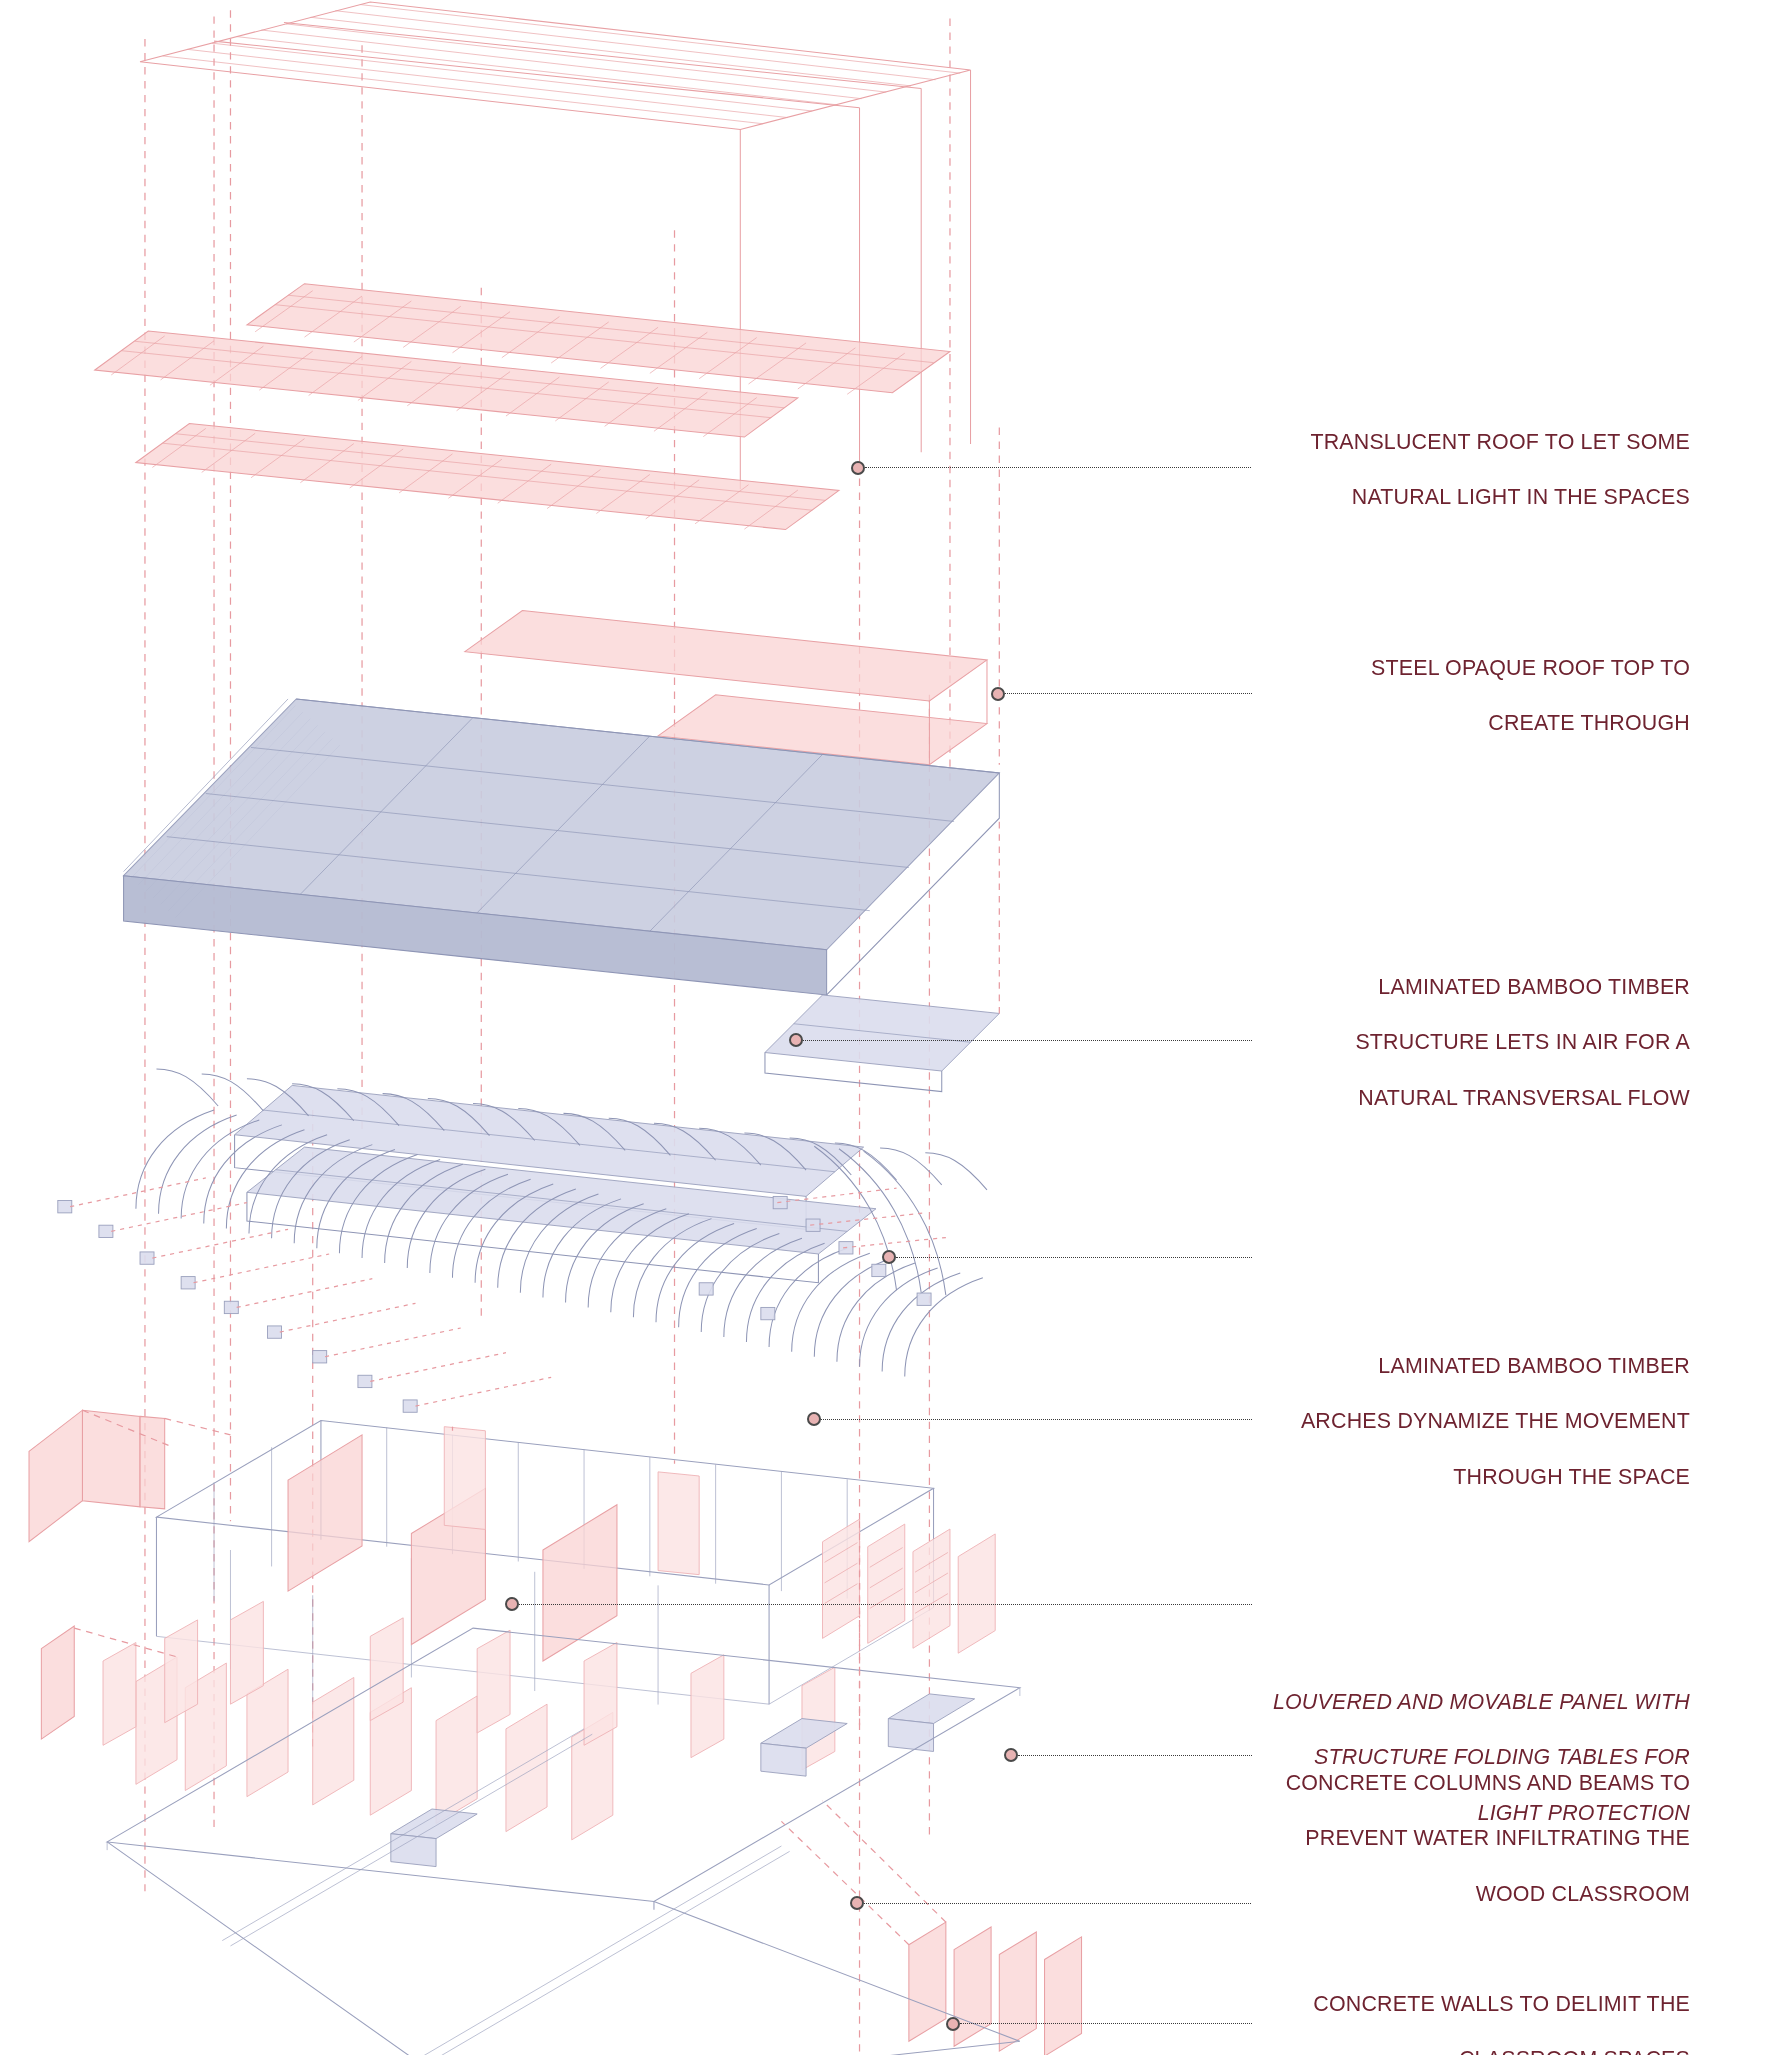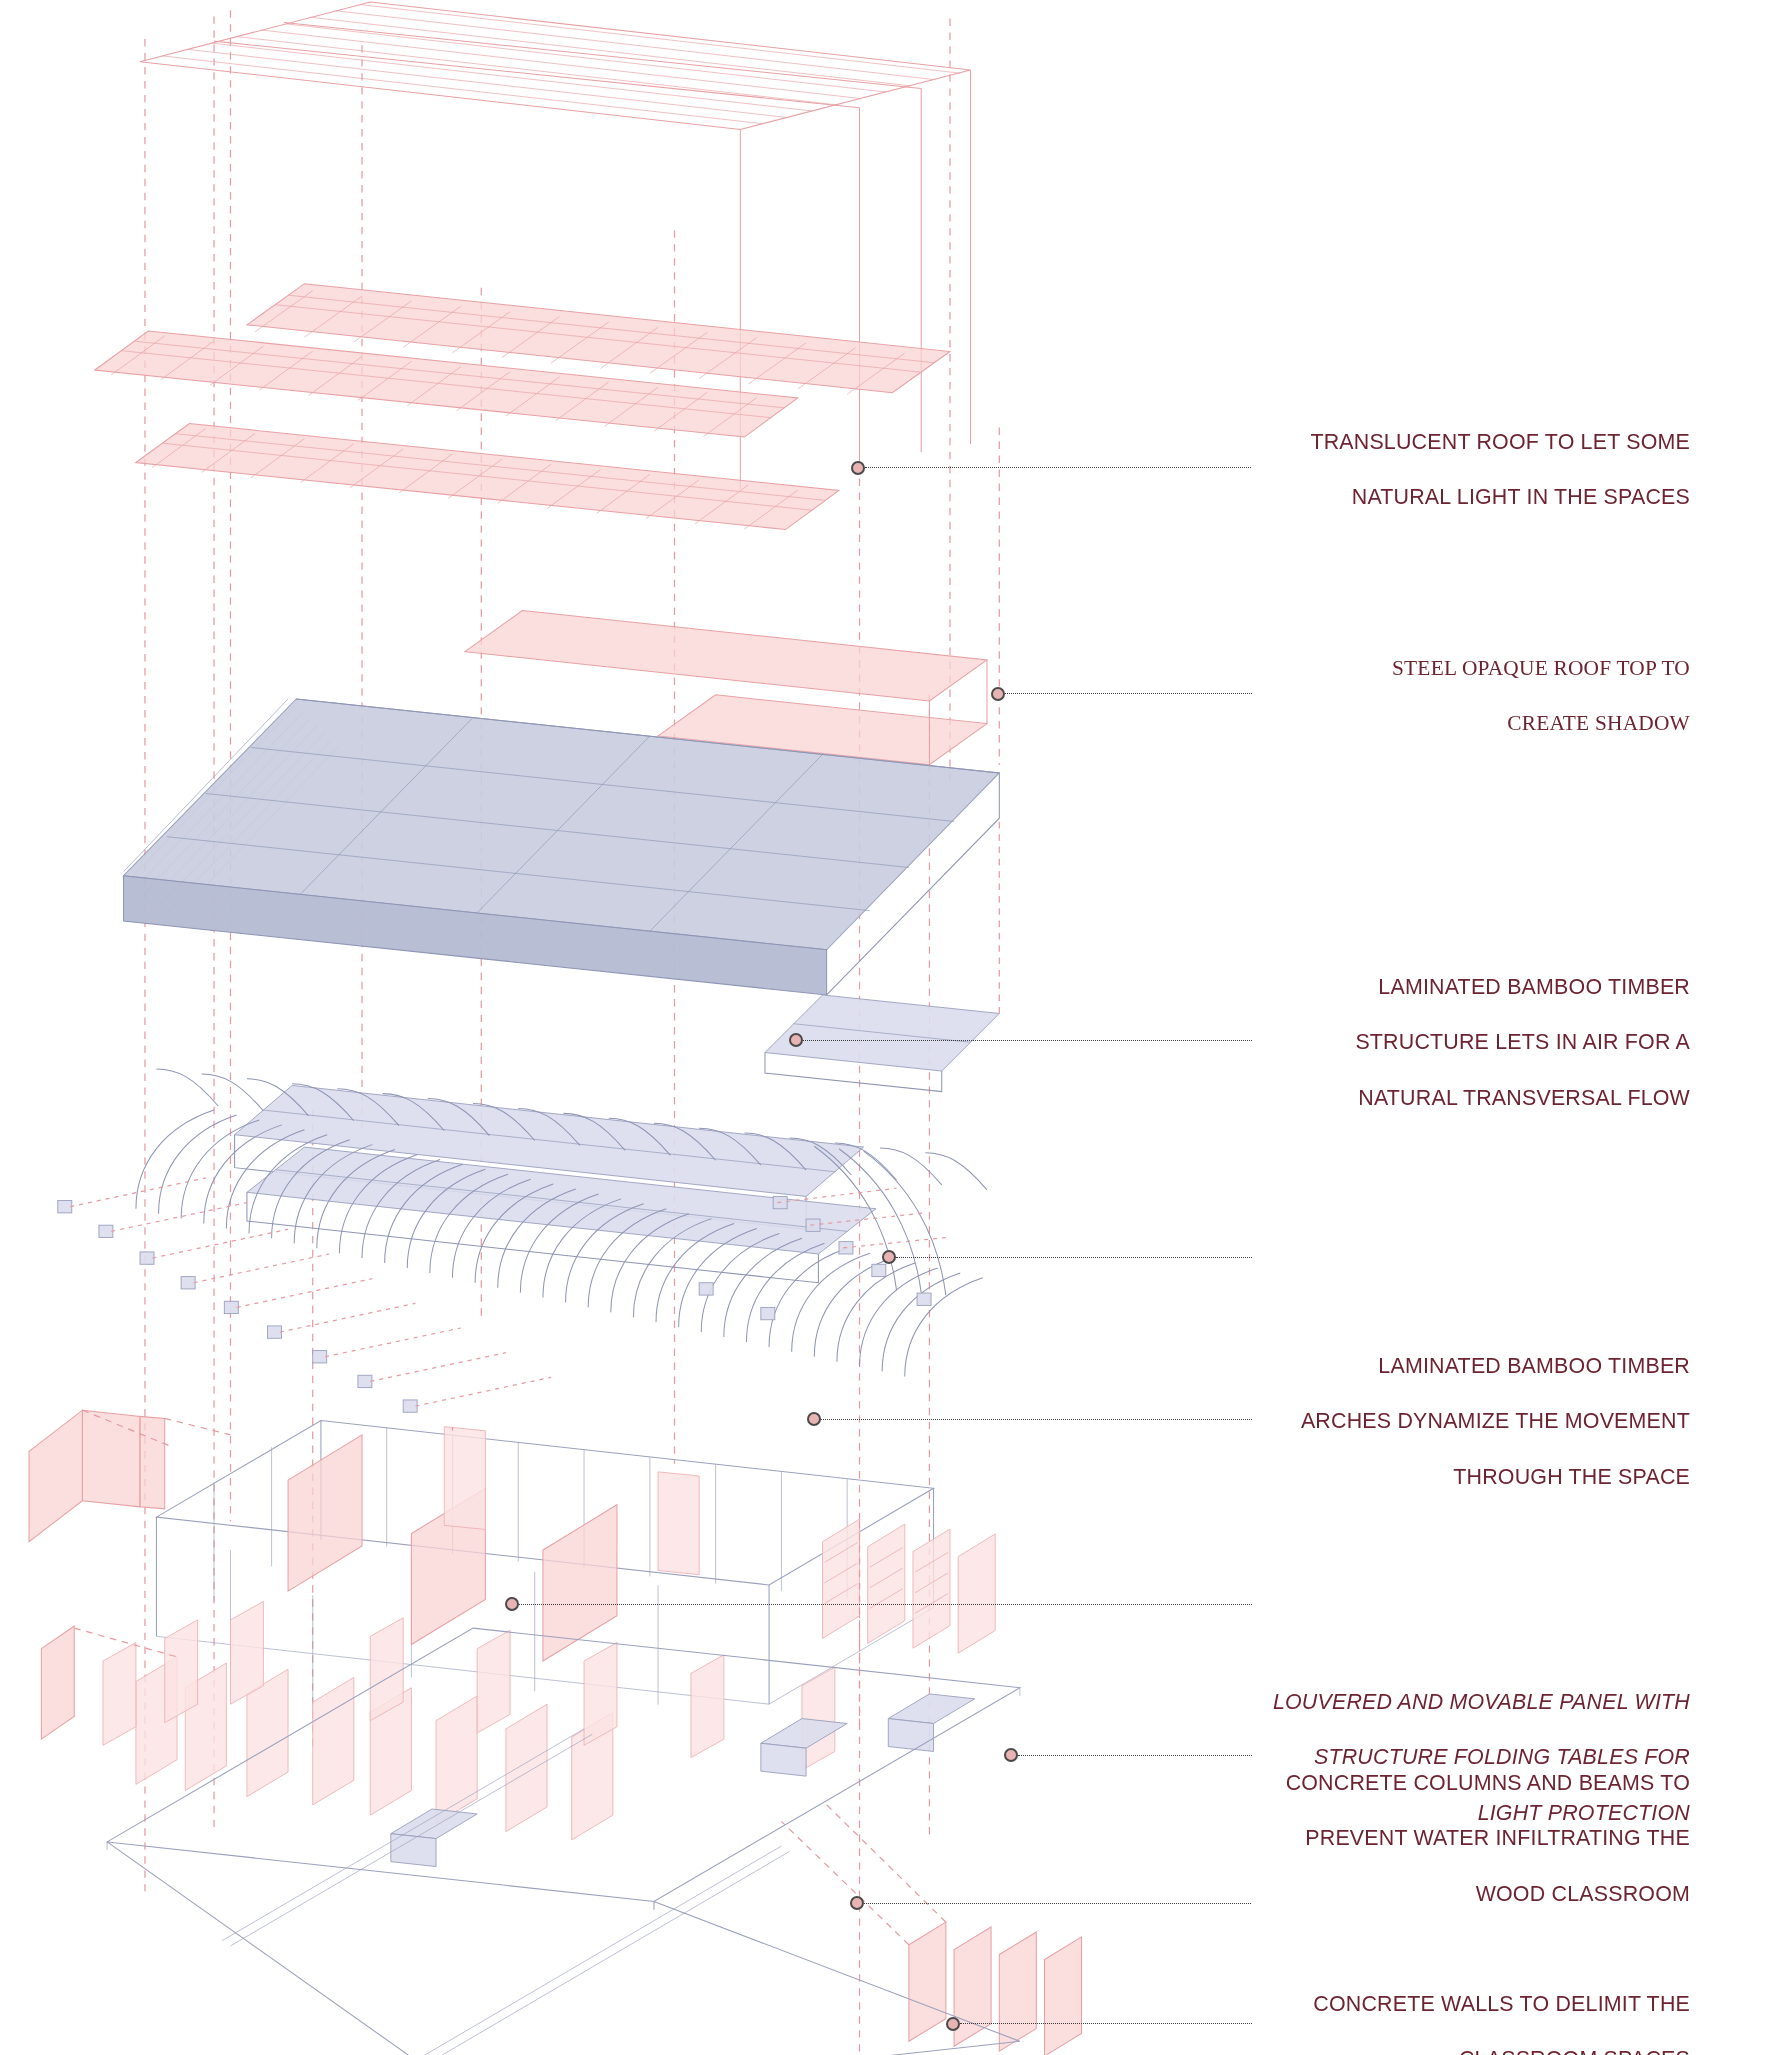--- a/index.html
+++ b/index.html
@@ -413,23 +413,23 @@
 
   <div class="dot" style="left:851px;top:461px;"></div>
   <div class="leader" style="left:865px;top:467px;width:386px;"></div>
   <div class="anno" style="left:1217px;top:401px;width:473px;">
     <span class="ln">TRANSLUCENT ROOF TO LET SOME</span>
     <span class="ln">NATURAL LIGHT IN THE SPACES</span>
   </div>
 
   <div class="dot" style="left:991px;top:687px;"></div>
   <div class="leader" style="left:1005px;top:693px;width:247px;"></div>
-  <div class="anno" style="left:1217px;top:627px;width:473px;font-family:Liberation Serif, serif;">
+  <div class="anno" style="left:1217px;top:627px;width:473px;">
     <span class="ln">STEEL OPAQUE ROOF TOP TO</span>
-    <span class="ln">CREATE SHADOW</span>
+    <span class="ln">CREATE THROUGH</span>
   </div>
 
   <div class="dot" style="left:789px;top:1033px;"></div>
   <div class="leader" style="left:803px;top:1040px;width:449px;"></div>
   <div class="anno" style="left:1217px;top:946px;width:473px;">
     <span class="ln">LAMINATED BAMBOO TIMBER</span>
     <span class="ln">STRUCTURE LETS IN AIR FOR A</span>
     <span class="ln">NATURAL TRANSVERSAL FLOW</span>
   </div>
 

